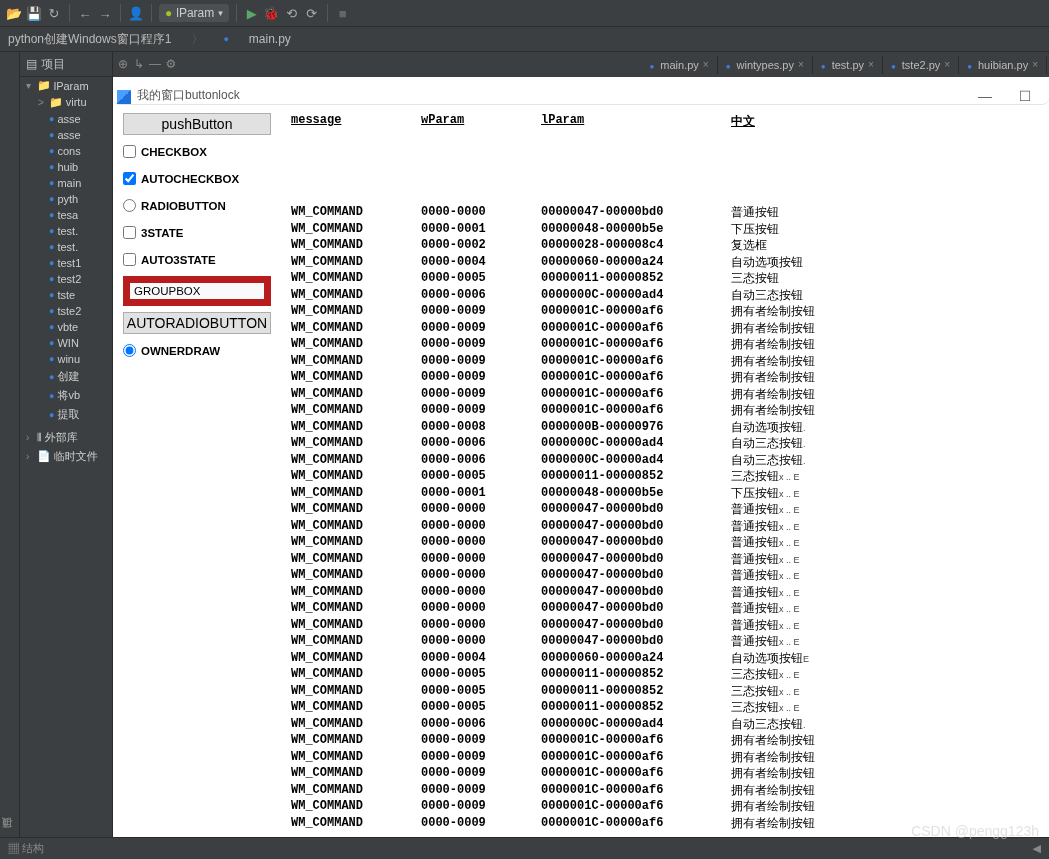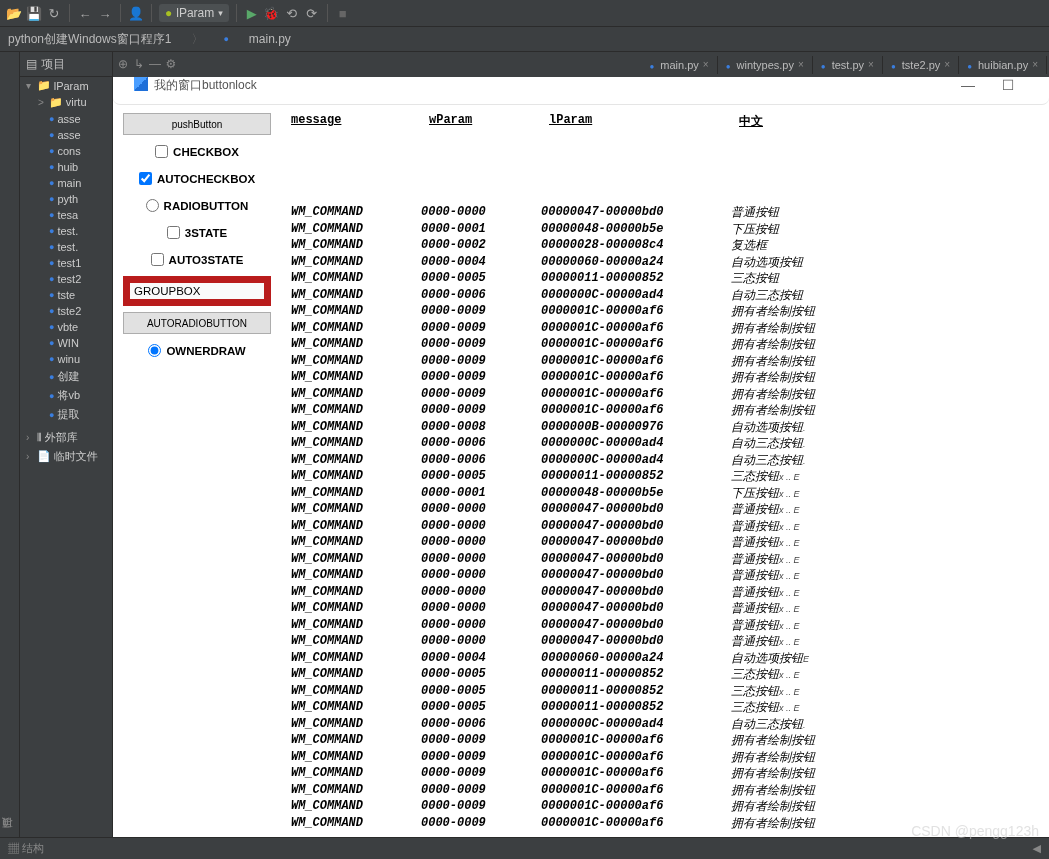--- a/index.html
+++ b/index.html
@@ -30,40 +30,40 @@
   .tree .arr { color: #888; font-size: 10px; width: 8px; }
   
   .editor-zone { flex: 1; background: #2b2b2b; position: relative; }
   .tabs { height: 25px; background: #3c3f41; display: flex; align-items: center; justify-content: flex-end; padding: 0 2px; gap: 0; overflow: hidden; }
   .tab { padding: 3px 8px; font-size: 11px; color: #bbb; display: flex; align-items: center; gap: 4px; border-right: 1px solid #2b2b2b; white-space: nowrap; }
   .tab .x { color: #888; font-size: 10px; }
   .tab .pyi::before { content: "●"; color: #3a7edf; font-size: 8px; margin-right: 2px; }
   .tabs .ticn { width: 16px; height: 16px; color: #888; text-align: center; }
   
   .win-app { position: absolute; top: 25px; left: 0; right: 0; bottom: 0; background: #fff; color: #000; display: flex; flex-direction: column; }
-  .win-title { height: 28px; background: #fff; border-bottom: 1px solid #e5e5e5; display: flex; align-items: flex-start; padding: 0 21px; font-size: 12px; color: #555; border-radius: 7px; }
+  .win-title { height: 28px; background: #fff; border-bottom: 1px solid #e5e5e5; display: flex; align-items: flex-end; padding: 0 4px; font-size: 12px; color: #555; border-radius: 7px; }
   .win-title .winicn { width: 14px; height: 14px; background: linear-gradient(135deg,#4a9eff 50%,#1e6fd9 50%); margin-right: 6px; }
   .win-title .spacer { flex: 1; }
   .win-title .sysbtn { width: 40px; text-align: center; color: #666; font-size: 14px; }
   
   .win-body { flex: 1; display: flex; overflow: hidden; }
   .ctrl-col { width: 168px; padding: 8px 10px; display: flex; flex-direction: column; gap: 6px; }
-  .btn { height: 22px; background: #e1e1e1; border: 1px solid #adadad; font-size: 10px; font-family: inherit; }
+  .btn { height: 22px; background: #e1e1e1; border: 1px solid #adadad; font-size: 14px; font-family: inherit; }
   .btn.default { background: #fff; border: 2px solid #2a7de1; font-weight: bold; height: 26px; }
-  .chk, .rdo { display: flex; align-items: center; gap: 5px; font-size: 11.5px; font-weight: bold; padding: 4px 0; justify-content: center; }
+  .chk, .rdo { display: flex; align-items: center; gap: 5px; font-size: 11.5px; font-weight: bold; padding: 4px 0; }
   .chk input, .rdo input { width: 13px; height: 13px; }
   .grp-lbl { font-size: 11.5px; padding: 2px 4px; background: #fafafa; border: 7px solid #b91c1c; }
   
   .msg-zone { flex: 1; padding: 8px 10px; font-family: "Courier New", monospace; font-size: 12px; overflow: hidden; position: relative; }
   .hdr-row { display: flex; font-weight: bold; text-decoration: underline; padding-bottom: 4px; gap: 0; font-family: "Courier New", monospace; }
   .hdr-row .c1 { width: 130px; }
-  .hdr-row .c2 { width: 120px; margin-left: 8px; }
+  .hdr-row .c2 { width: 120px; }
   .hdr-row .c3 { width: 190px; font-family: Liberation Mono, monospace; }
   .hdr-row .c4 { width: 120px; font-family: Liberation Mono, monospace; }
-  .msg-list { position: absolute; top: 100px; left: 10px; right: 10px; bottom: 0; overflow: hidden; font-style: italic; }
+  .msg-list { position: absolute; top: 100px; left: 10px; right: 10px; bottom: 0; overflow: hidden; }
   .msg-row { display: flex; white-space: nowrap; line-height: 15.5px; font-weight: bold; }
   .msg-row .c1 { width: 130px; }
   .msg-row .c2 { width: 120px; }
   .msg-row .c3 { width: 190px; }
   .msg-row .c4 { width: 130px; font-family: "Microsoft YaHei", sans-serif; font-weight: normal; }
   .msg-row .c4 .small { font-size: 9px; color: #444; }
   
   .bottom-bar { position: absolute; bottom: 0; left: 0; right: 0; height: 22px; background: #3c3f41; display: flex; align-items: center; padding: 0 8px; font-size: 11px; color: #888; border-top: 1px solid #2b2b2b; justify-content: space-between; }
   
   .watermark { position: absolute; bottom: 20px; right: 10px; font-size: 14px; color: rgba(200,200,200,0.55); font-family: sans-serif; pointer-events: none; }

